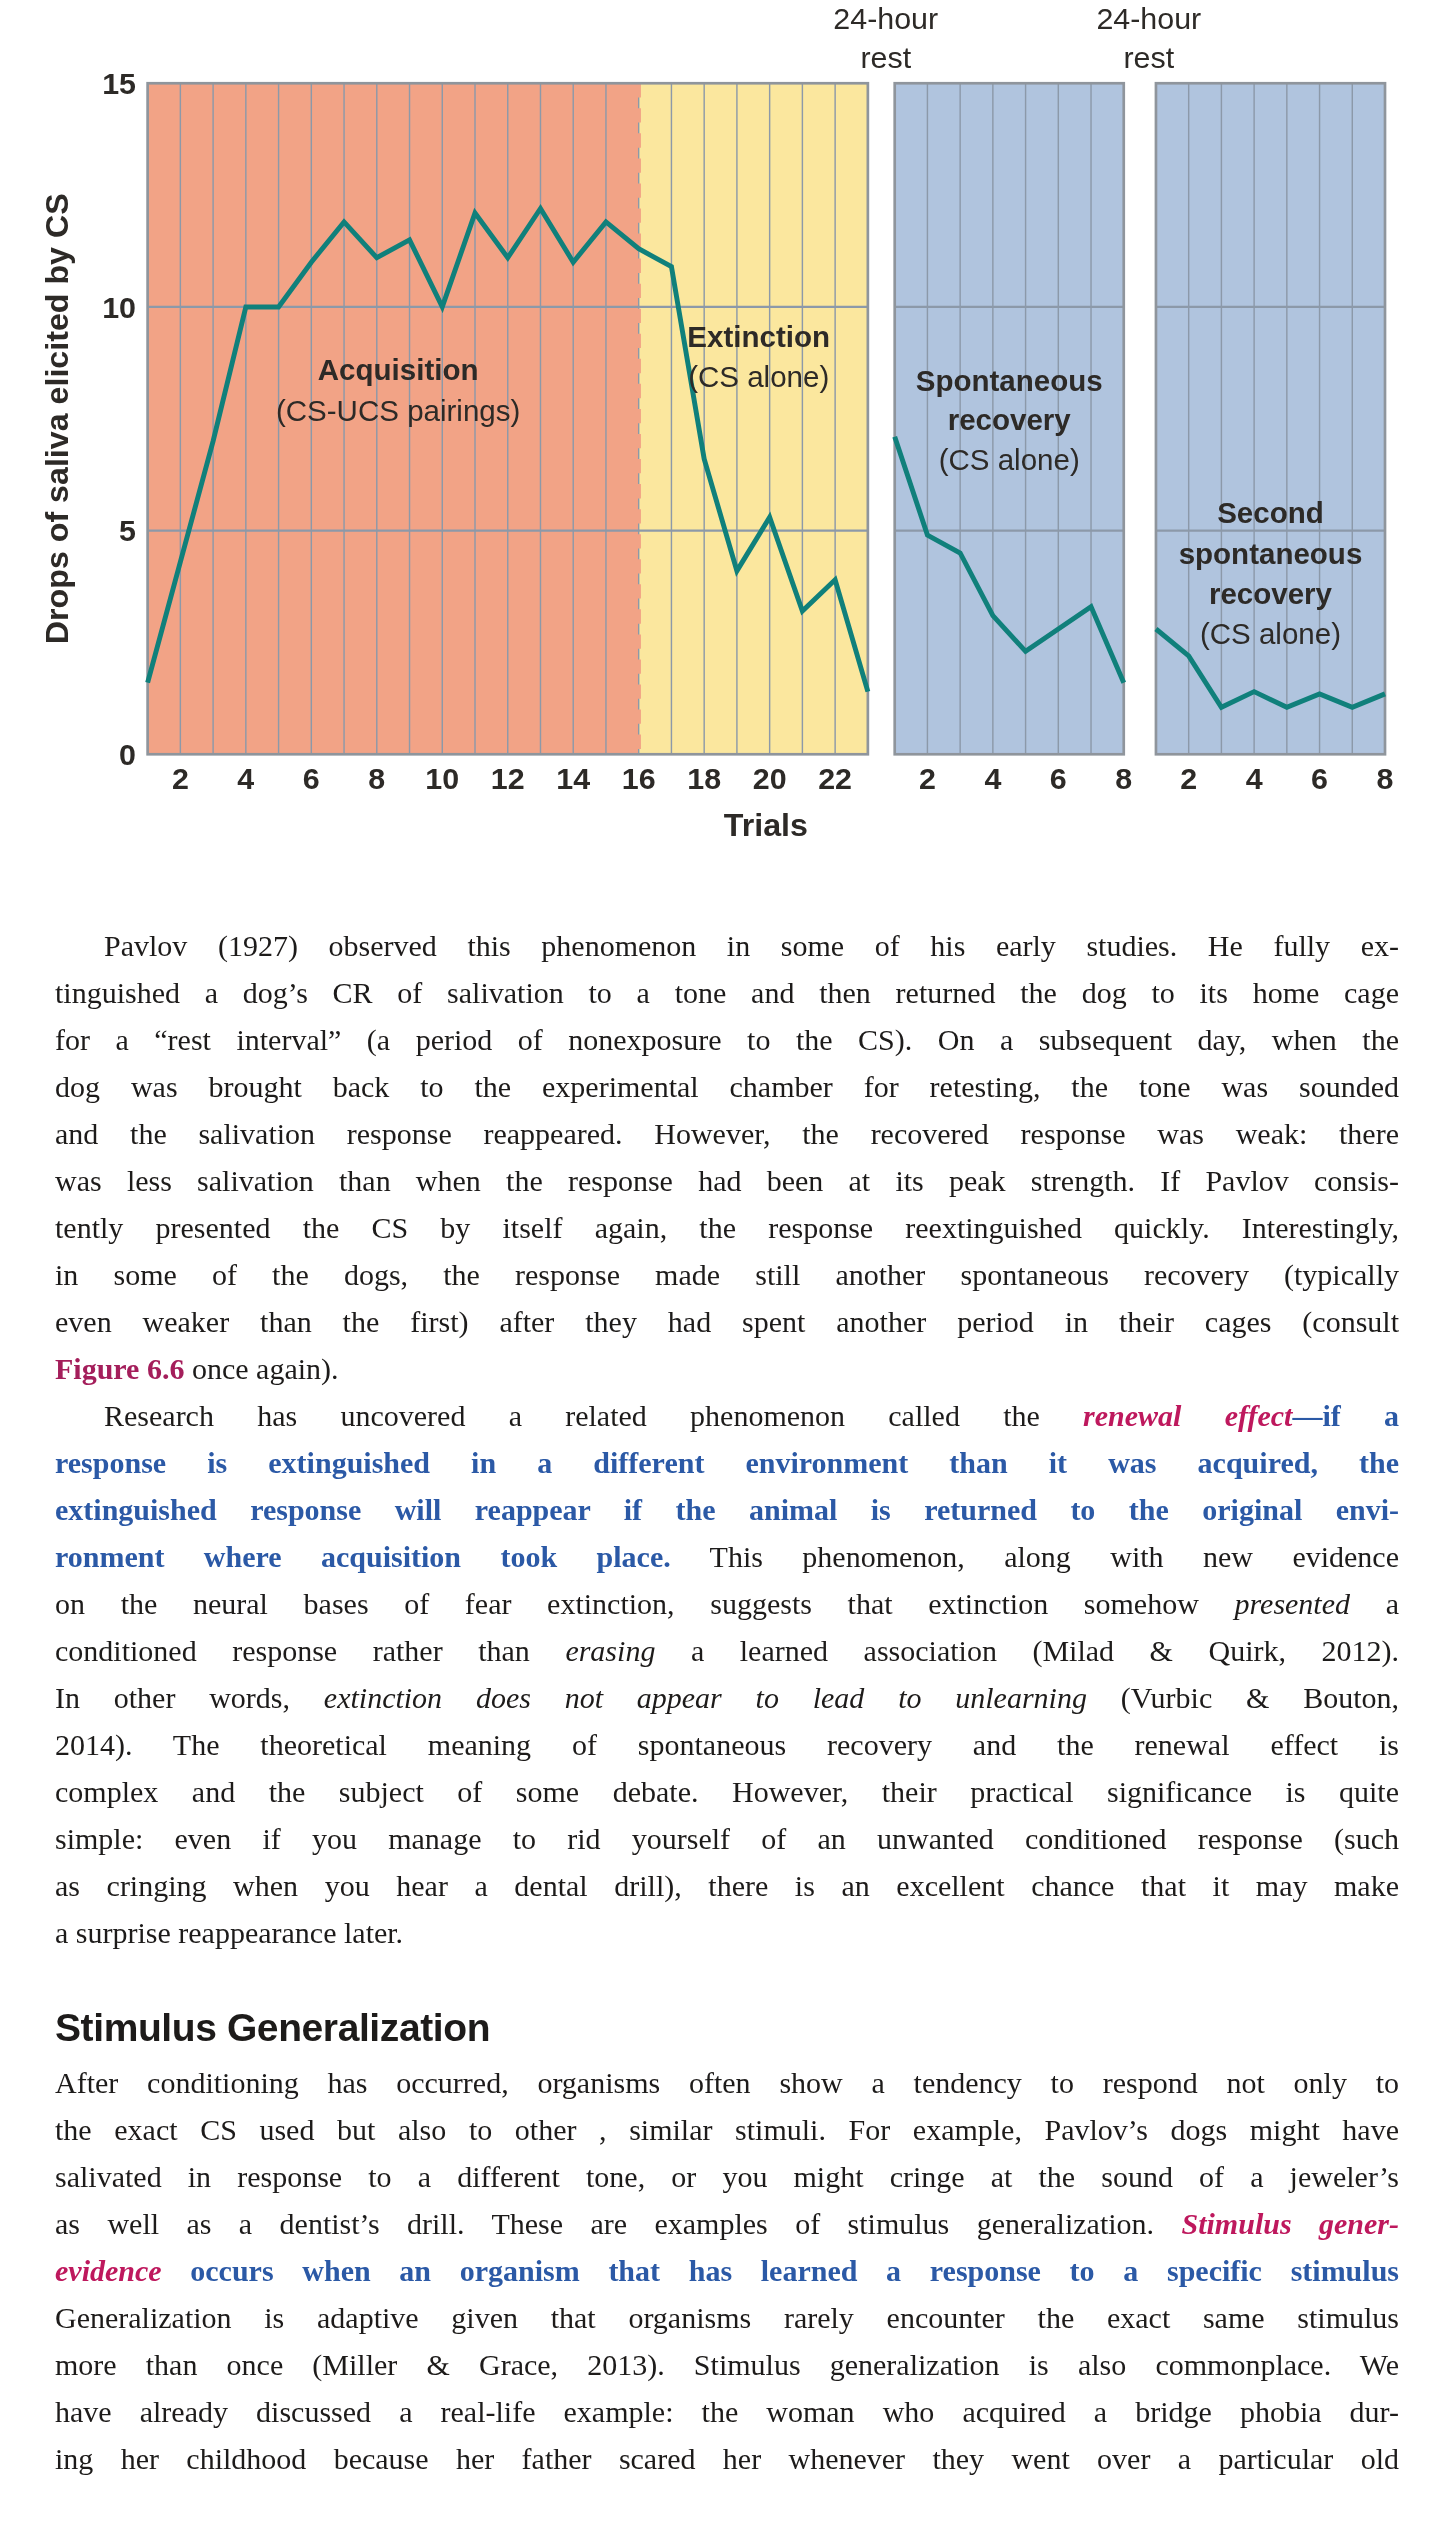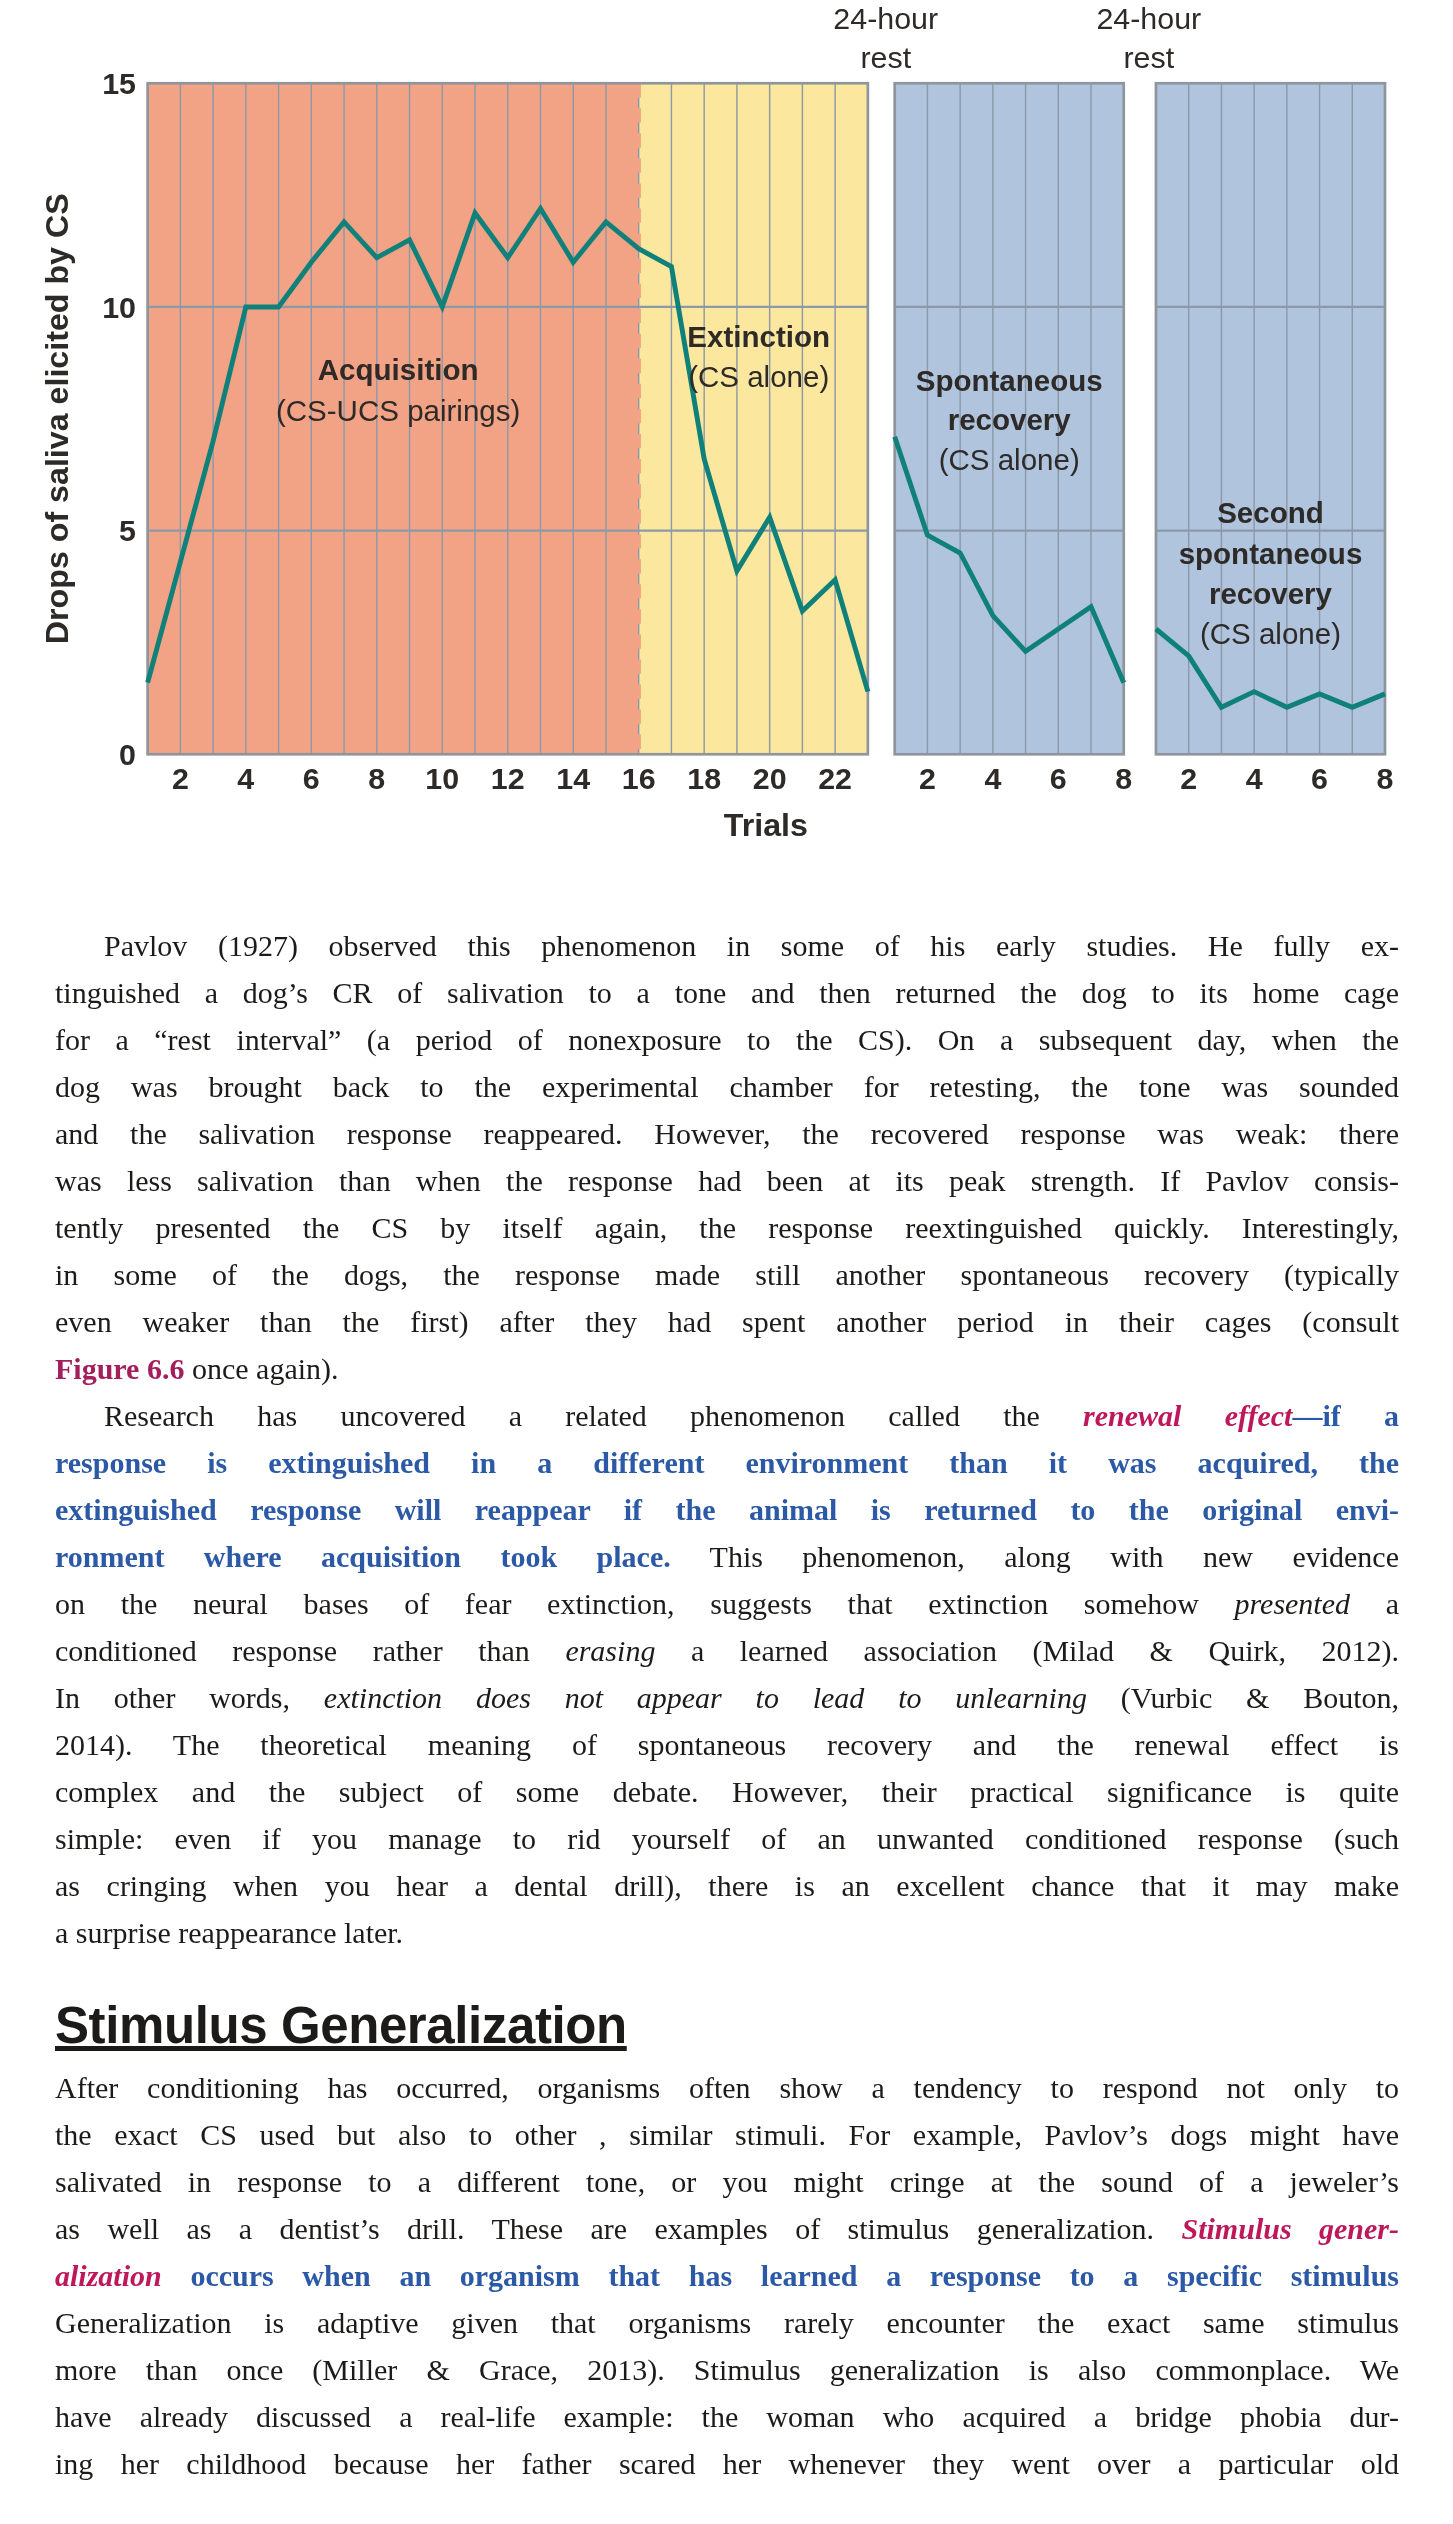--- a/index.html
+++ b/index.html
@@ -8,22 +8,22 @@
   figure.chart{margin:0;padding:0;}
   figure.chart svg{display:block;}
   .text-col{padding:63px 54px 21.5px 55px;}
   .tline{font-size:30px;line-height:47px;text-align:justify;text-align-last:justify;}
   .tline.last{text-align-last:left;}
   .tline.indent{padding-left:49px;}
   .it{font-style:italic;}
   .bb{color:#2b59a6;font-weight:bold;}
   .bbi{color:#be185d;font-weight:bold;font-style:italic;}
   .figref{color:#a41e5b;font-weight:bold;}
-  h2.sec{font-family:"Liberation Sans",sans-serif;font-size:51px;font-weight:bold;
-         color:#1d1b1a;margin:40px 0 9px 0;letter-spacing:-0.4px;text-decoration:underline;}
+  h2.sec{font-family:"Liberation Sans",sans-serif;font-size:39px;font-weight:bold;
+         color:#1d1b1a;margin:50px 0 9px 0;letter-spacing:-0.4px;}
 </style>
 </head>
 <body>
 
 <div class="page">
   <figure class="chart" id="chart-holder">
       <svg viewBox="0 0 1624 960" width="1453" height="859">
         <g>
           <rect x="165" y="93" width="548.8636363636364" height="750" fill="#f2a386"></rect>
           <rect x="713.8636363636364" y="93" width="256.1363636363636" height="750" fill="#fbe79e"></rect>
@@ -143,20 +143,20 @@
       <div class="tline"><span>2014). The theoretical meaning of spontaneous recovery and the renewal effect is</span></div>
       <div class="tline"><span>complex and the subject of some debate. However, their practical significance is quite</span></div>
       <div class="tline"><span>simple: even if you manage to rid yourself of an unwanted conditioned response (such</span></div>
       <div class="tline"><span>as cringing when you hear a dental drill), there is an excellent chance that it may make</span></div>
       <div class="tline last"><span>a surprise reappearance later.</span></div>
       <h2 class="sec">Stimulus Generalization</h2>
       <div class="tline"><span>After conditioning has occurred, organisms often show a tendency to respond not only to</span></div>
       <div class="tline"><span>the exact CS used but also to other , similar stimuli. For example, Pavlov’s dogs might have</span></div>
       <div class="tline"><span>salivated in response to a different tone, or you might cringe at the sound of a jeweler’s</span></div>
       <div class="tline"><span>as well as a dentist’s drill. These are examples of stimulus generalization. </span><span class="bbi">Stimulus gener-</span></div>
-      <div class="tline"><span class="bbi">alization</span><span class="bb"> occurs when an organism that has learned a response to a specific stimulus</span></div>
+      <div class="tline"><span class="bbi">evidence</span><span class="bb"> occurs when an organism that has learned a response to a specific stimulus</span></div>
       <div class="tline"><span>Generalization is adaptive given that organisms rarely encounter the exact same stimulus</span></div>
       <div class="tline"><span>more than once (Miller &amp; Grace, 2013). Stimulus generalization is also commonplace. We</span></div>
       <div class="tline"><span>have already discussed a real-life example: the woman who acquired a bridge phobia dur-</span></div>
       <div class="tline"><span>ing her childhood because her father scared her whenever they went over a particular old</span></div>
     </main>
 </div>
 
 
 </body></html>

